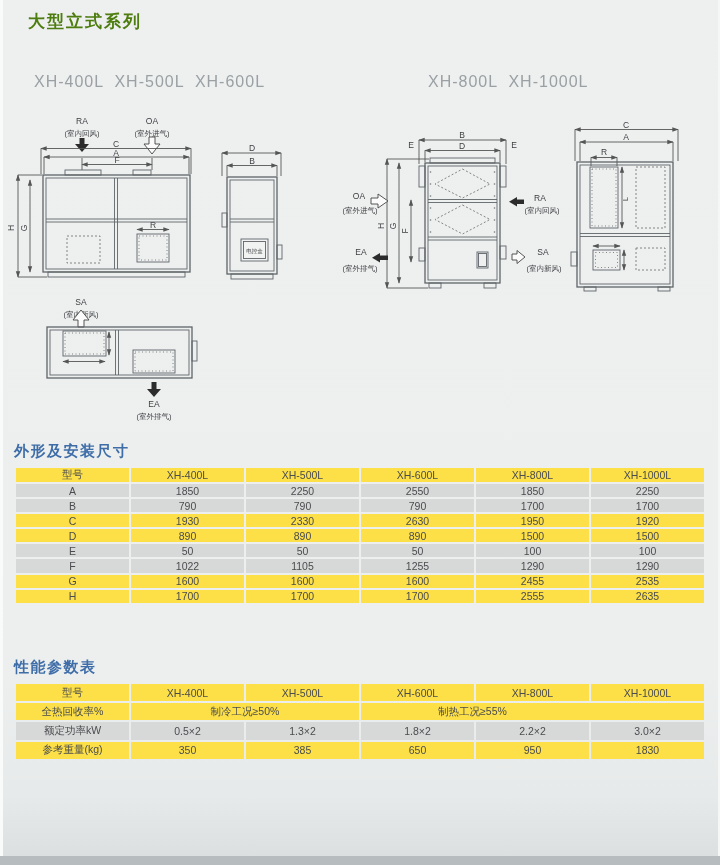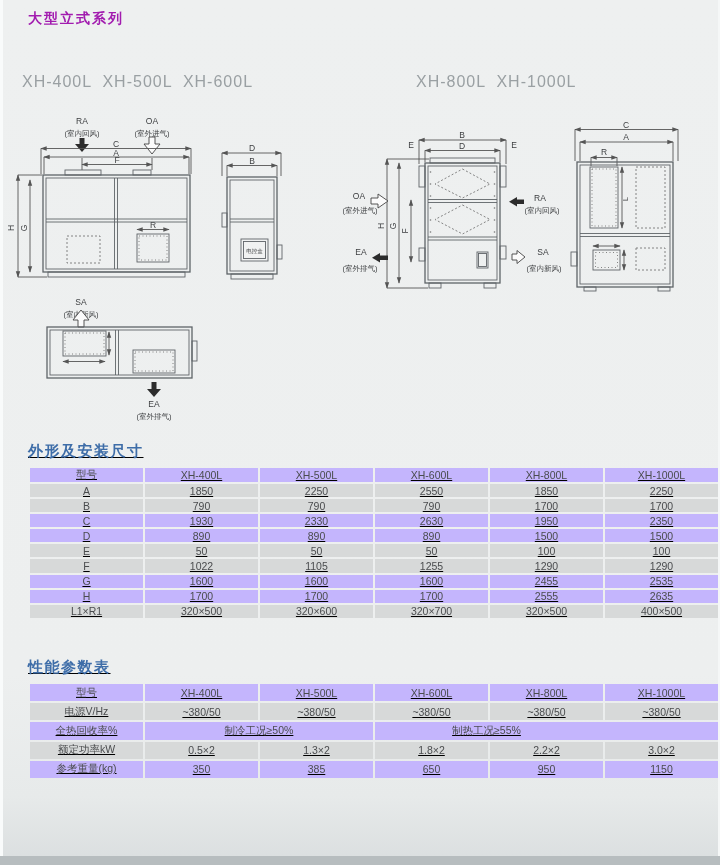--- a/index.html
+++ b/index.html
@@ -4,36 +4,36 @@
 <style>
   html,body{margin:0;padding:0;}
   body{
     width:720px;height:865px;position:relative;overflow:hidden;
     font-family:"Liberation Sans","DejaVu Sans",sans-serif;
     background:linear-gradient(180deg,#eef0f0 0%,#edefef 78%,#e7eaea 92%,#dadedf 100%);
   }
   .edge-left{position:absolute;left:0;top:0;bottom:0;width:3px;background:#f9fbfb;}
   .edge-right{position:absolute;right:0;top:0;bottom:0;width:2px;background:#f5f7f7;}
   .bottom-band{position:absolute;left:0;right:0;bottom:0;height:9px;background:#b7bdbf;}
-  .page-title{position:absolute;left:28px;top:10px;font-size:14px;font-weight:600;
-    color:#a21caf;letter-spacing:2px;text-align:right;}
-  .series{position:absolute;top:73px;font-size:16px;color:#9aa0a3;letter-spacing:1px;white-space:pre;}
+  .page-title{position:absolute;left:28px;top:10px;font-size:17px;font-weight:600;
+    color:#4d7c0f;letter-spacing:2px;text-align:right;}
+  .series{position:absolute;top:73px;font-size:16px;color:#9aa0a3;letter-spacing:1px;white-space:pre;margin-left:12px;}
   .series-left{left:22px;}
   .series-right{left:416px;}
   svg.drawings{position:absolute;left:0;top:100px;}
   svg text{fill:#3c3e40;}
-  .tbl-sec{position:absolute;left:28px;width:692px;text-decoration:underline;}
+  .tbl-sec{position:absolute;left:14px;width:692px;}
   .sec-dim{top:442px;}
   .sec-perf{top:658px;}
   .sec-title{font-size:15px;font-weight:bold;color:#3e6da8;letter-spacing:1.5px;margin:0 0 5px 0;}
   table{border-collapse:separate;border-spacing:2px;width:692px;table-layout:fixed;}
   td{text-align:center;color:#4a4c4e;padding:0;overflow:hidden;white-space:nowrap;}
   .t1 td{height:13.1px;font-size:10.5px;}
   .t2 td{height:17.2px;font-size:10.5px;}
-  .tint-blue{background:#c4b5fd;}
+  .tint-blue{background:#fde047;}
   .tint-gray{background:#d7d9d9;}
   .heat-span{padding-right:120px;}
 </style>
 </head>
 <body>
 
 <div class="edge-left"></div>
 <div class="edge-right"></div>
 <div class="bottom-band"></div>
 
@@ -290,21 +290,21 @@
           <td colspan="1" class="tint-gray">790</td>
           <td colspan="1" class="tint-gray">1700</td>
           <td colspan="1" class="tint-gray">1700</td>
         </tr>
         <tr>
           <td colspan="1" class="tint-blue">C</td>
           <td colspan="1" class="tint-blue">1930</td>
           <td colspan="1" class="tint-blue">2330</td>
           <td colspan="1" class="tint-blue">2630</td>
           <td colspan="1" class="tint-blue">1950</td>
-          <td colspan="1" class="tint-blue">2350</td>
+          <td colspan="1" class="tint-blue">1920</td>
         </tr>
         <tr>
           <td colspan="1" class="tint-blue">D</td>
           <td colspan="1" class="tint-blue">890</td>
           <td colspan="1" class="tint-blue">890</td>
           <td colspan="1" class="tint-blue">890</td>
           <td colspan="1" class="tint-blue">1500</td>
           <td colspan="1" class="tint-blue">1500</td>
         </tr>
         <tr>
@@ -332,68 +332,52 @@
           <td colspan="1" class="tint-blue">2535</td>
         </tr>
         <tr>
           <td colspan="1" class="tint-blue">H</td>
           <td colspan="1" class="tint-blue">1700</td>
           <td colspan="1" class="tint-blue">1700</td>
           <td colspan="1" class="tint-blue">1700</td>
           <td colspan="1" class="tint-blue">2555</td>
           <td colspan="1" class="tint-blue">2635</td>
         </tr>
-        <tr>
-          <td colspan="1" class="tint-gray">L1×R1</td>
-          <td colspan="1" class="tint-gray">320×500</td>
-          <td colspan="1" class="tint-gray">320×600</td>
-          <td colspan="1" class="tint-gray">320×700</td>
-          <td colspan="1" class="tint-gray">320×500</td>
-          <td colspan="1" class="tint-gray">400×500</td>
-        </tr>
       </tbody>
     </table>
 </section>
 
 <section class="tbl-sec sec-perf">
   <div class="sec-title">性能参数表</div>
   <table class="t2">
       <tbody>
         <tr>
           <td colspan="1" class="tint-blue">型号</td>
           <td colspan="1" class="tint-blue">XH-400L</td>
           <td colspan="1" class="tint-blue">XH-500L</td>
           <td colspan="1" class="tint-blue">XH-600L</td>
           <td colspan="1" class="tint-blue">XH-800L</td>
           <td colspan="1" class="tint-blue">XH-1000L</td>
         </tr>
         <tr>
-          <td colspan="1" class="tint-gray">电源V/Hz</td>
-          <td colspan="1" class="tint-gray">~380/50</td>
-          <td colspan="1" class="tint-gray">~380/50</td>
-          <td colspan="1" class="tint-gray">~380/50</td>
-          <td colspan="1" class="tint-gray">~380/50</td>
-          <td colspan="1" class="tint-gray">~380/50</td>
-        </tr>
-        <tr>
           <td colspan="1" class="tint-blue">全热回收率%</td>
           <td colspan="2" class="tint-blue">制冷工况≥50%</td>
           <td colspan="3" class="tint-blue heat-span">制热工况≥55%</td>
         </tr>
         <tr>
           <td colspan="1" class="tint-gray">额定功率kW</td>
           <td colspan="1" class="tint-gray">0.5×2</td>
           <td colspan="1" class="tint-gray">1.3×2</td>
           <td colspan="1" class="tint-gray">1.8×2</td>
           <td colspan="1" class="tint-gray">2.2×2</td>
           <td colspan="1" class="tint-gray">3.0×2</td>
         </tr>
         <tr>
           <td colspan="1" class="tint-blue">参考重量(kg)</td>
           <td colspan="1" class="tint-blue">350</td>
           <td colspan="1" class="tint-blue">385</td>
           <td colspan="1" class="tint-blue">650</td>
           <td colspan="1" class="tint-blue">950</td>
-          <td colspan="1" class="tint-blue">1150</td>
+          <td colspan="1" class="tint-blue">1830</td>
         </tr>
       </tbody>
     </table>
 </section>
 
 </body></html>

